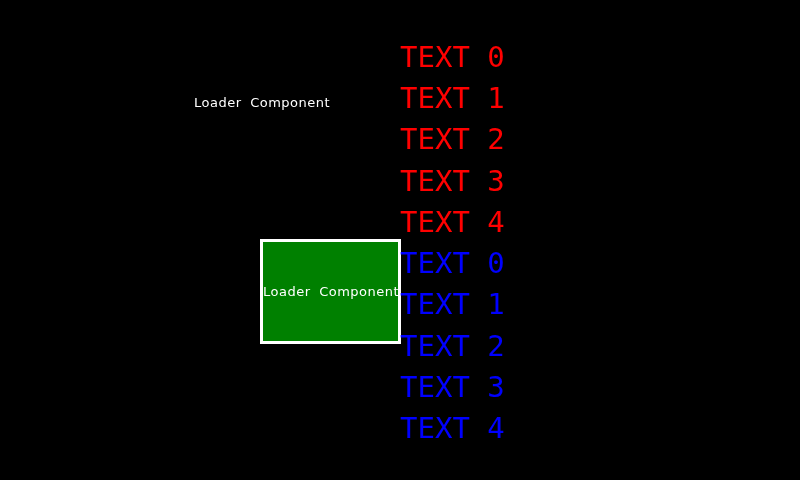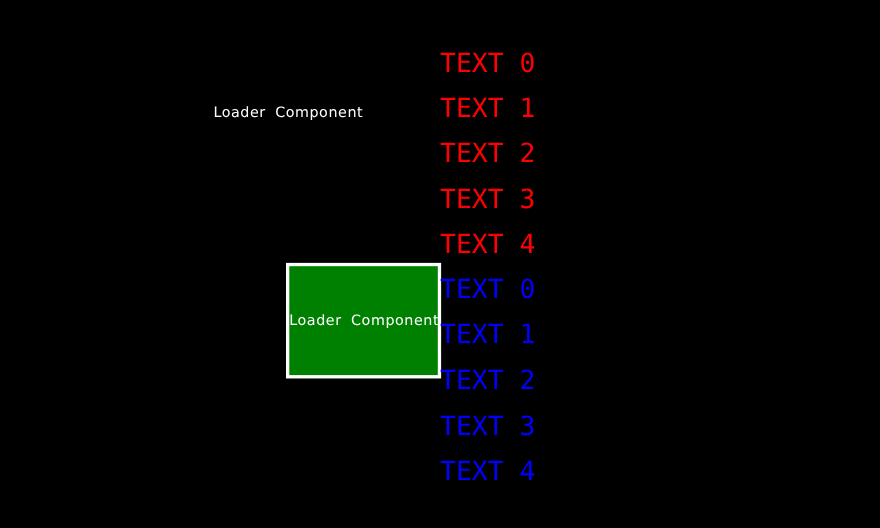--- a/index.html
+++ b/index.html
@@ -55,21 +55,21 @@
     left: 400px;
     top: 36px;
     display: flex;
     flex-direction: column;
   }
   .text-item {
     height: 41.3px;
     display: flex;
     align-items: center;
     font-family: "DejaVu Sans Mono", monospace;
-    font-size: 24px;
+    font-size: 29px;
     white-space: pre;
   }
 </style>
 </head>
 <body>
 
 <div class="screen" style="--bg: #000000; --box-fill: #008000; --box-border: #ffffff; --label: #ffffff;">
 
   <div class="floating-label">Loader Component</div>
 

